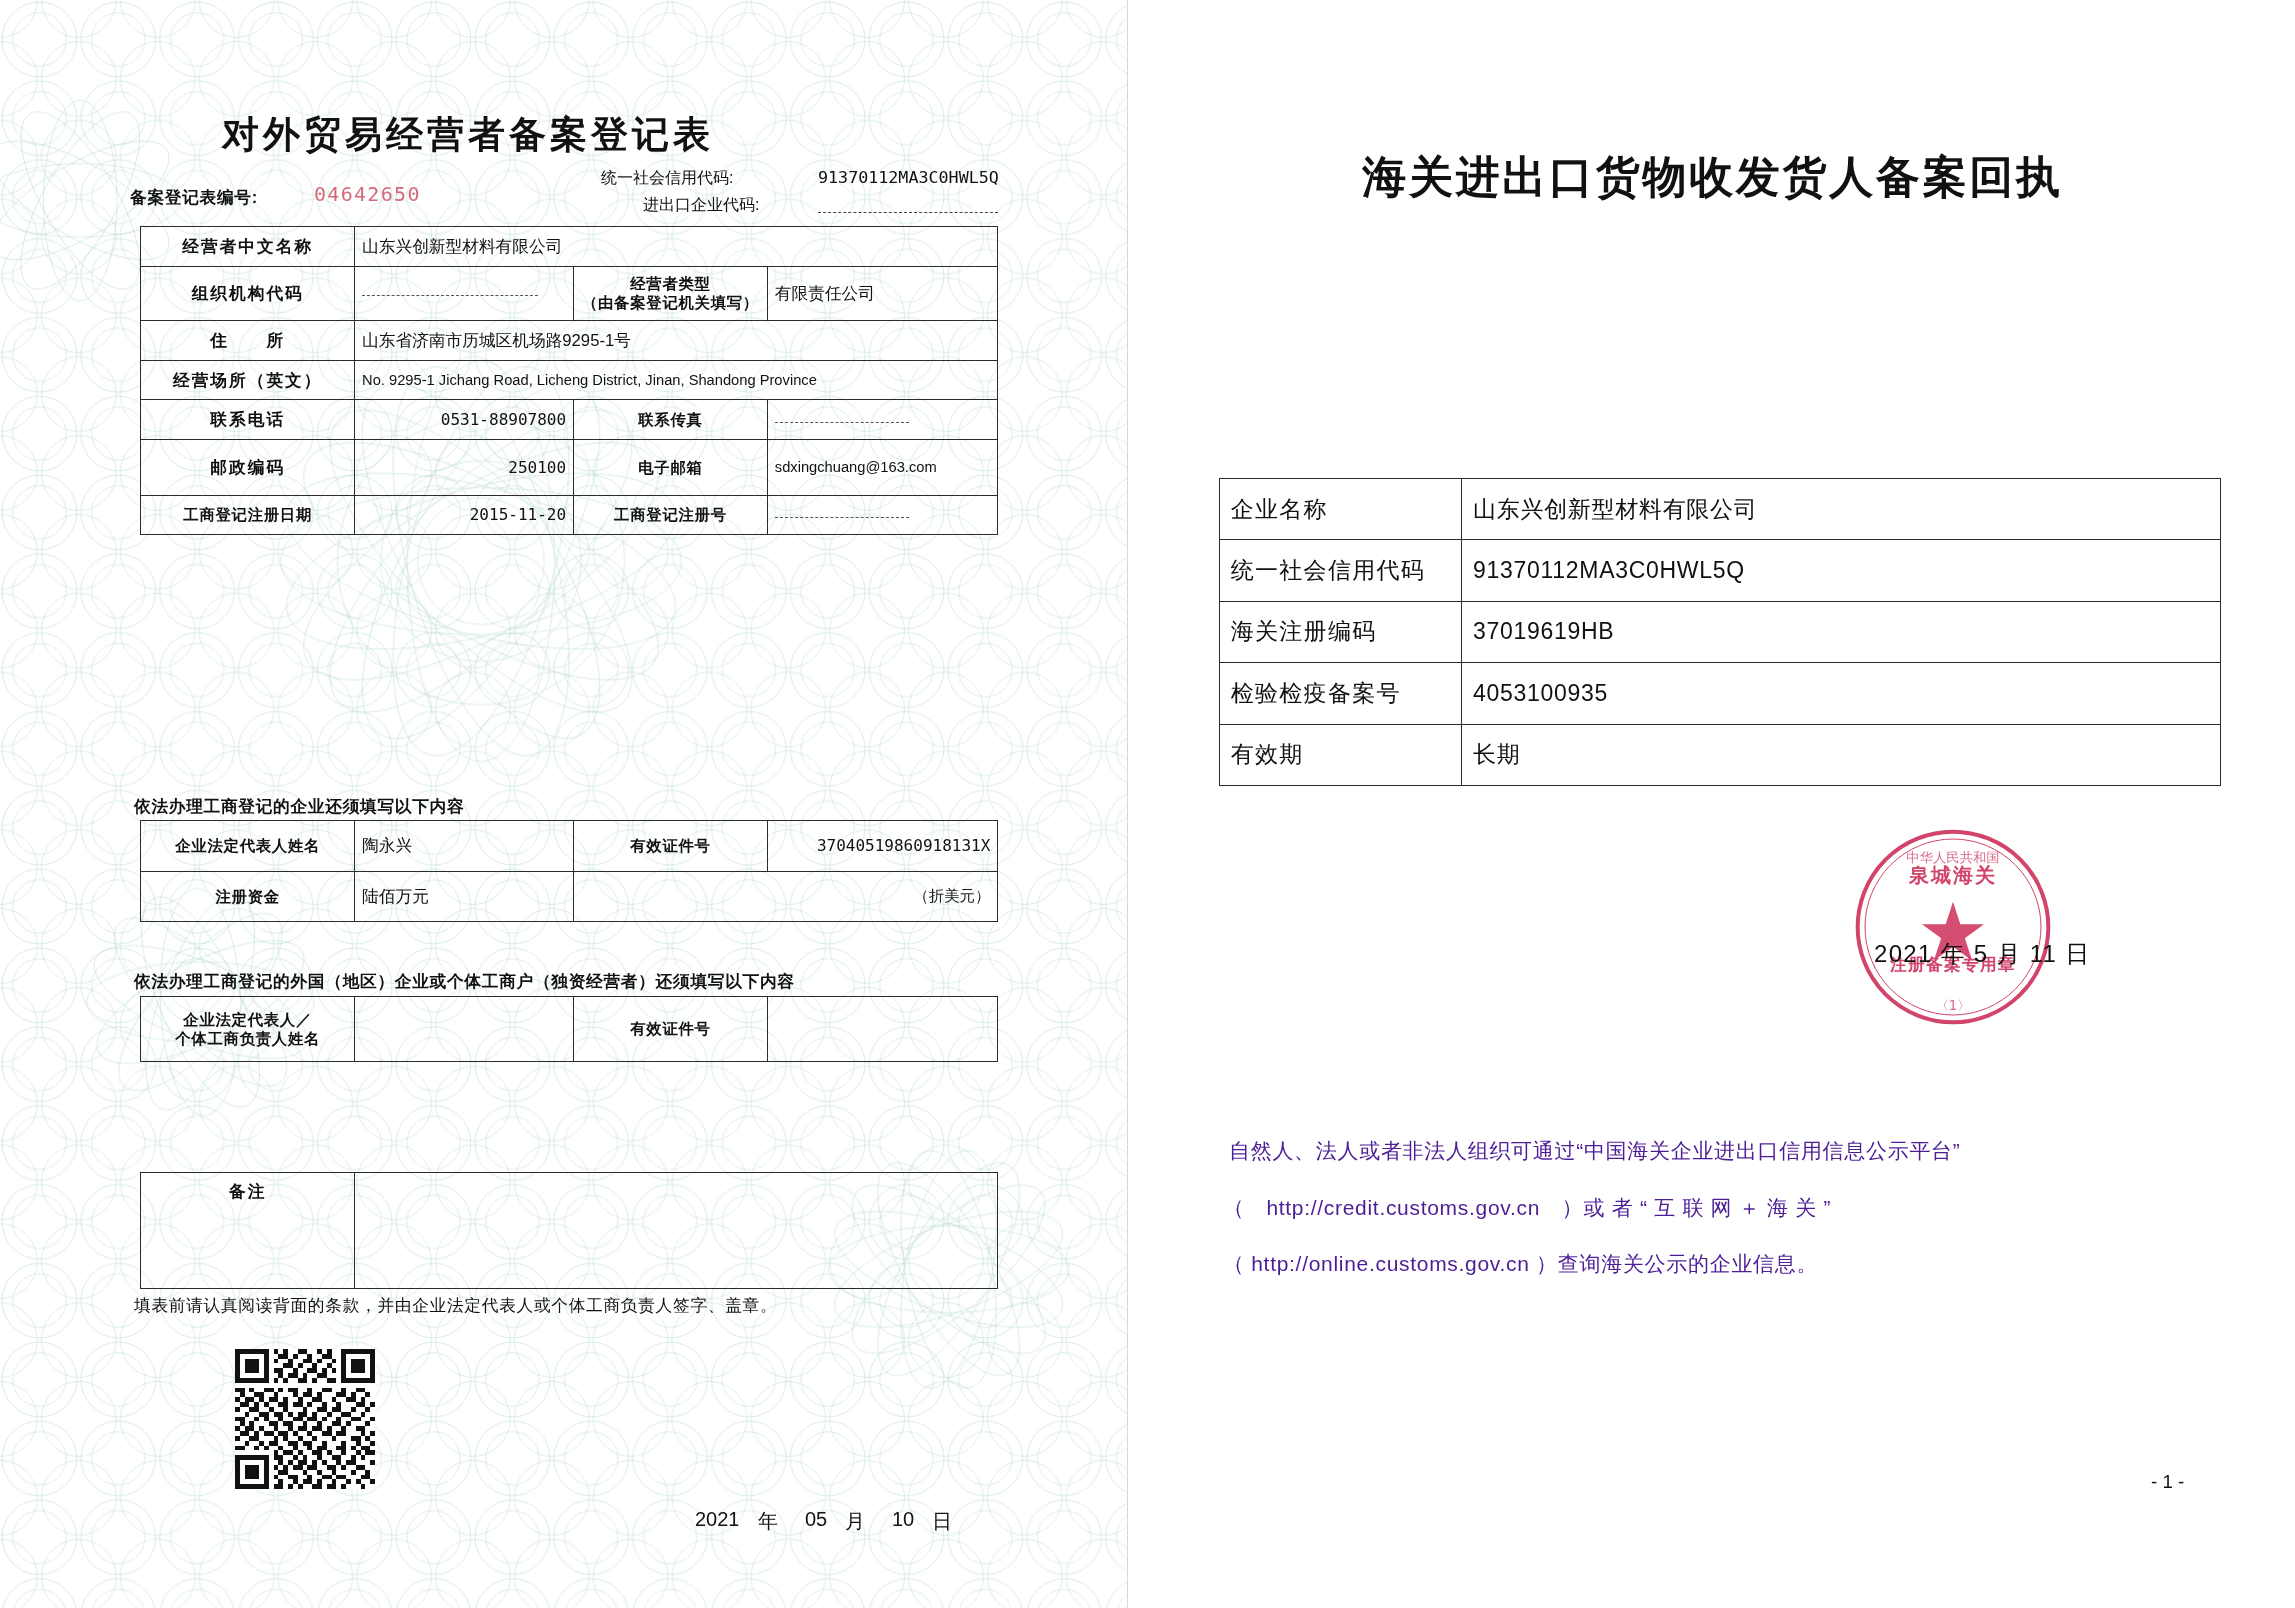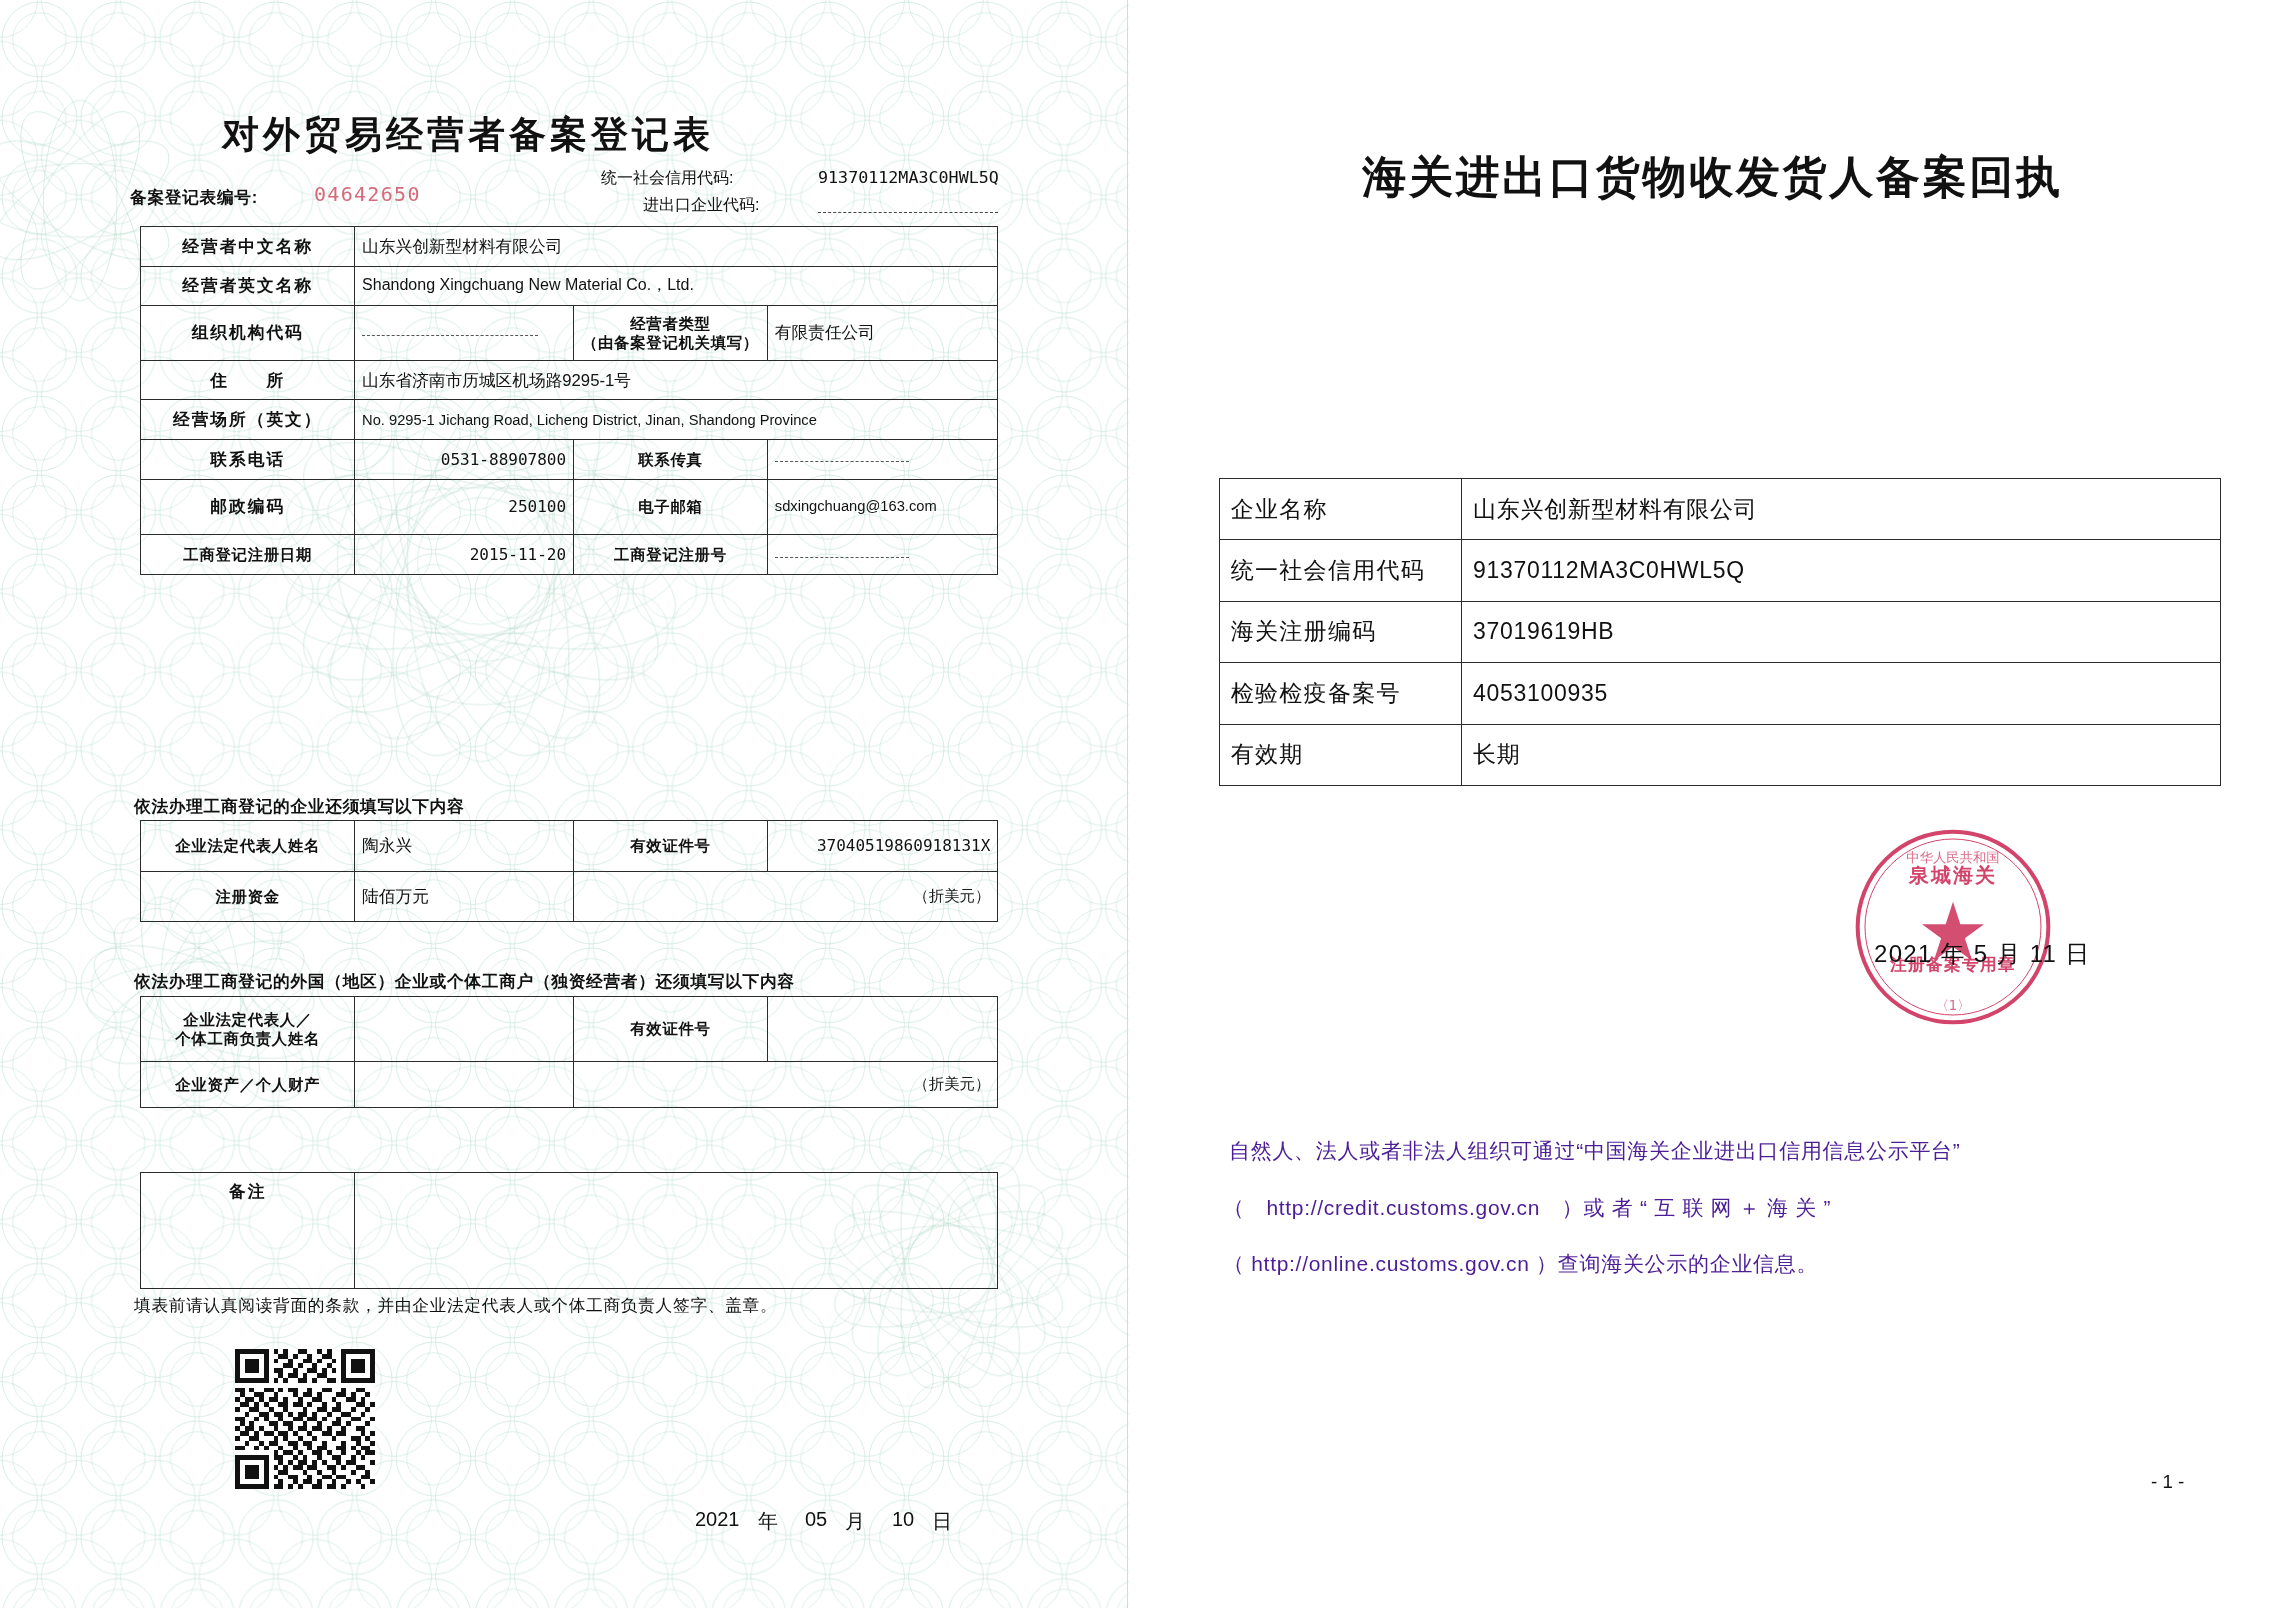--- a/index.html
+++ b/index.html
@@ -432,24 +432,20 @@
     <div class="l-credit-value">91370112MA3C0HWL5Q</div>
     <div class="l-ie-label">进出口企业代码:</div>
     <div class="l-ie-line"></div>
 
     <table class="l-table">
       <tbody>
           <tr>
         <td class="cell-label" style="width:200px;">经营者中文名称</td>
         <td class="cell-value" colspan="3">山东兴创新型材料有限公司</td>
       </tr>
-      <tr>
-        <td class="cell-label">经营者英文名称</td>
-        <td class="cell-value cell-value-en" colspan="3">Shandong Xingchuang New Material Co.，Ltd.</td>
-      </tr>
       <tr style="height:51px;">
         <td class="cell-label" style="height:51px;">组织机构代码</td>
         <td class="cell-value" style="width:204px;"><span class="dash-line"></span></td>
         <td class="cell-label-sm" style="width:180px; white-space:pre-line;">经营者类型
 （由备案登记机关填写）</td>
         <td class="cell-value">有限责任公司</td>
       </tr>
       <tr>
         <td class="cell-label">住　　所</td>
         <td class="cell-value" colspan="3">山东省济南市历城区机场路9295-1号</td>
@@ -498,25 +494,20 @@
 
     <div class="sec-note" style="top:970px;">依法办理工商登记的外国（地区）企业或个体工商户（独资经营者）还须填写以下内容</div>
     <table class="l-table" style="top:996px;padding-left:16px;">
       <tbody>
           <tr style="height:61px;">
         <td class="cell-label-sm" style="width:200px;height:61px;white-space:pre-line;">企业法定代表人／
 个体工商负责人姓名</td>
         <td class="cell-value" style="width:204px;"></td>
         <td class="cell-label-sm" style="width:180px;">有效证件号</td>
         <td class="cell-value"></td>
-      </tr>
-      <tr style="height:43px;">
-        <td class="cell-label-sm" style="height:43px;">企业资产／个人财产</td>
-        <td class="cell-value"></td>
-        <td colspan="2" class="cell-right">（折美元）</td>
       </tr>
     </tbody>
       </table>
 
     <table class="l-table" style="top:1172px;">
       <tbody>
           <tr style="height:107px;">
         <td class="cell-label" style="width:200px;height:107px;vertical-align:top;padding-top:6.7px;">备注</td>
         <td class="cell-value"></td>
       </tr>

